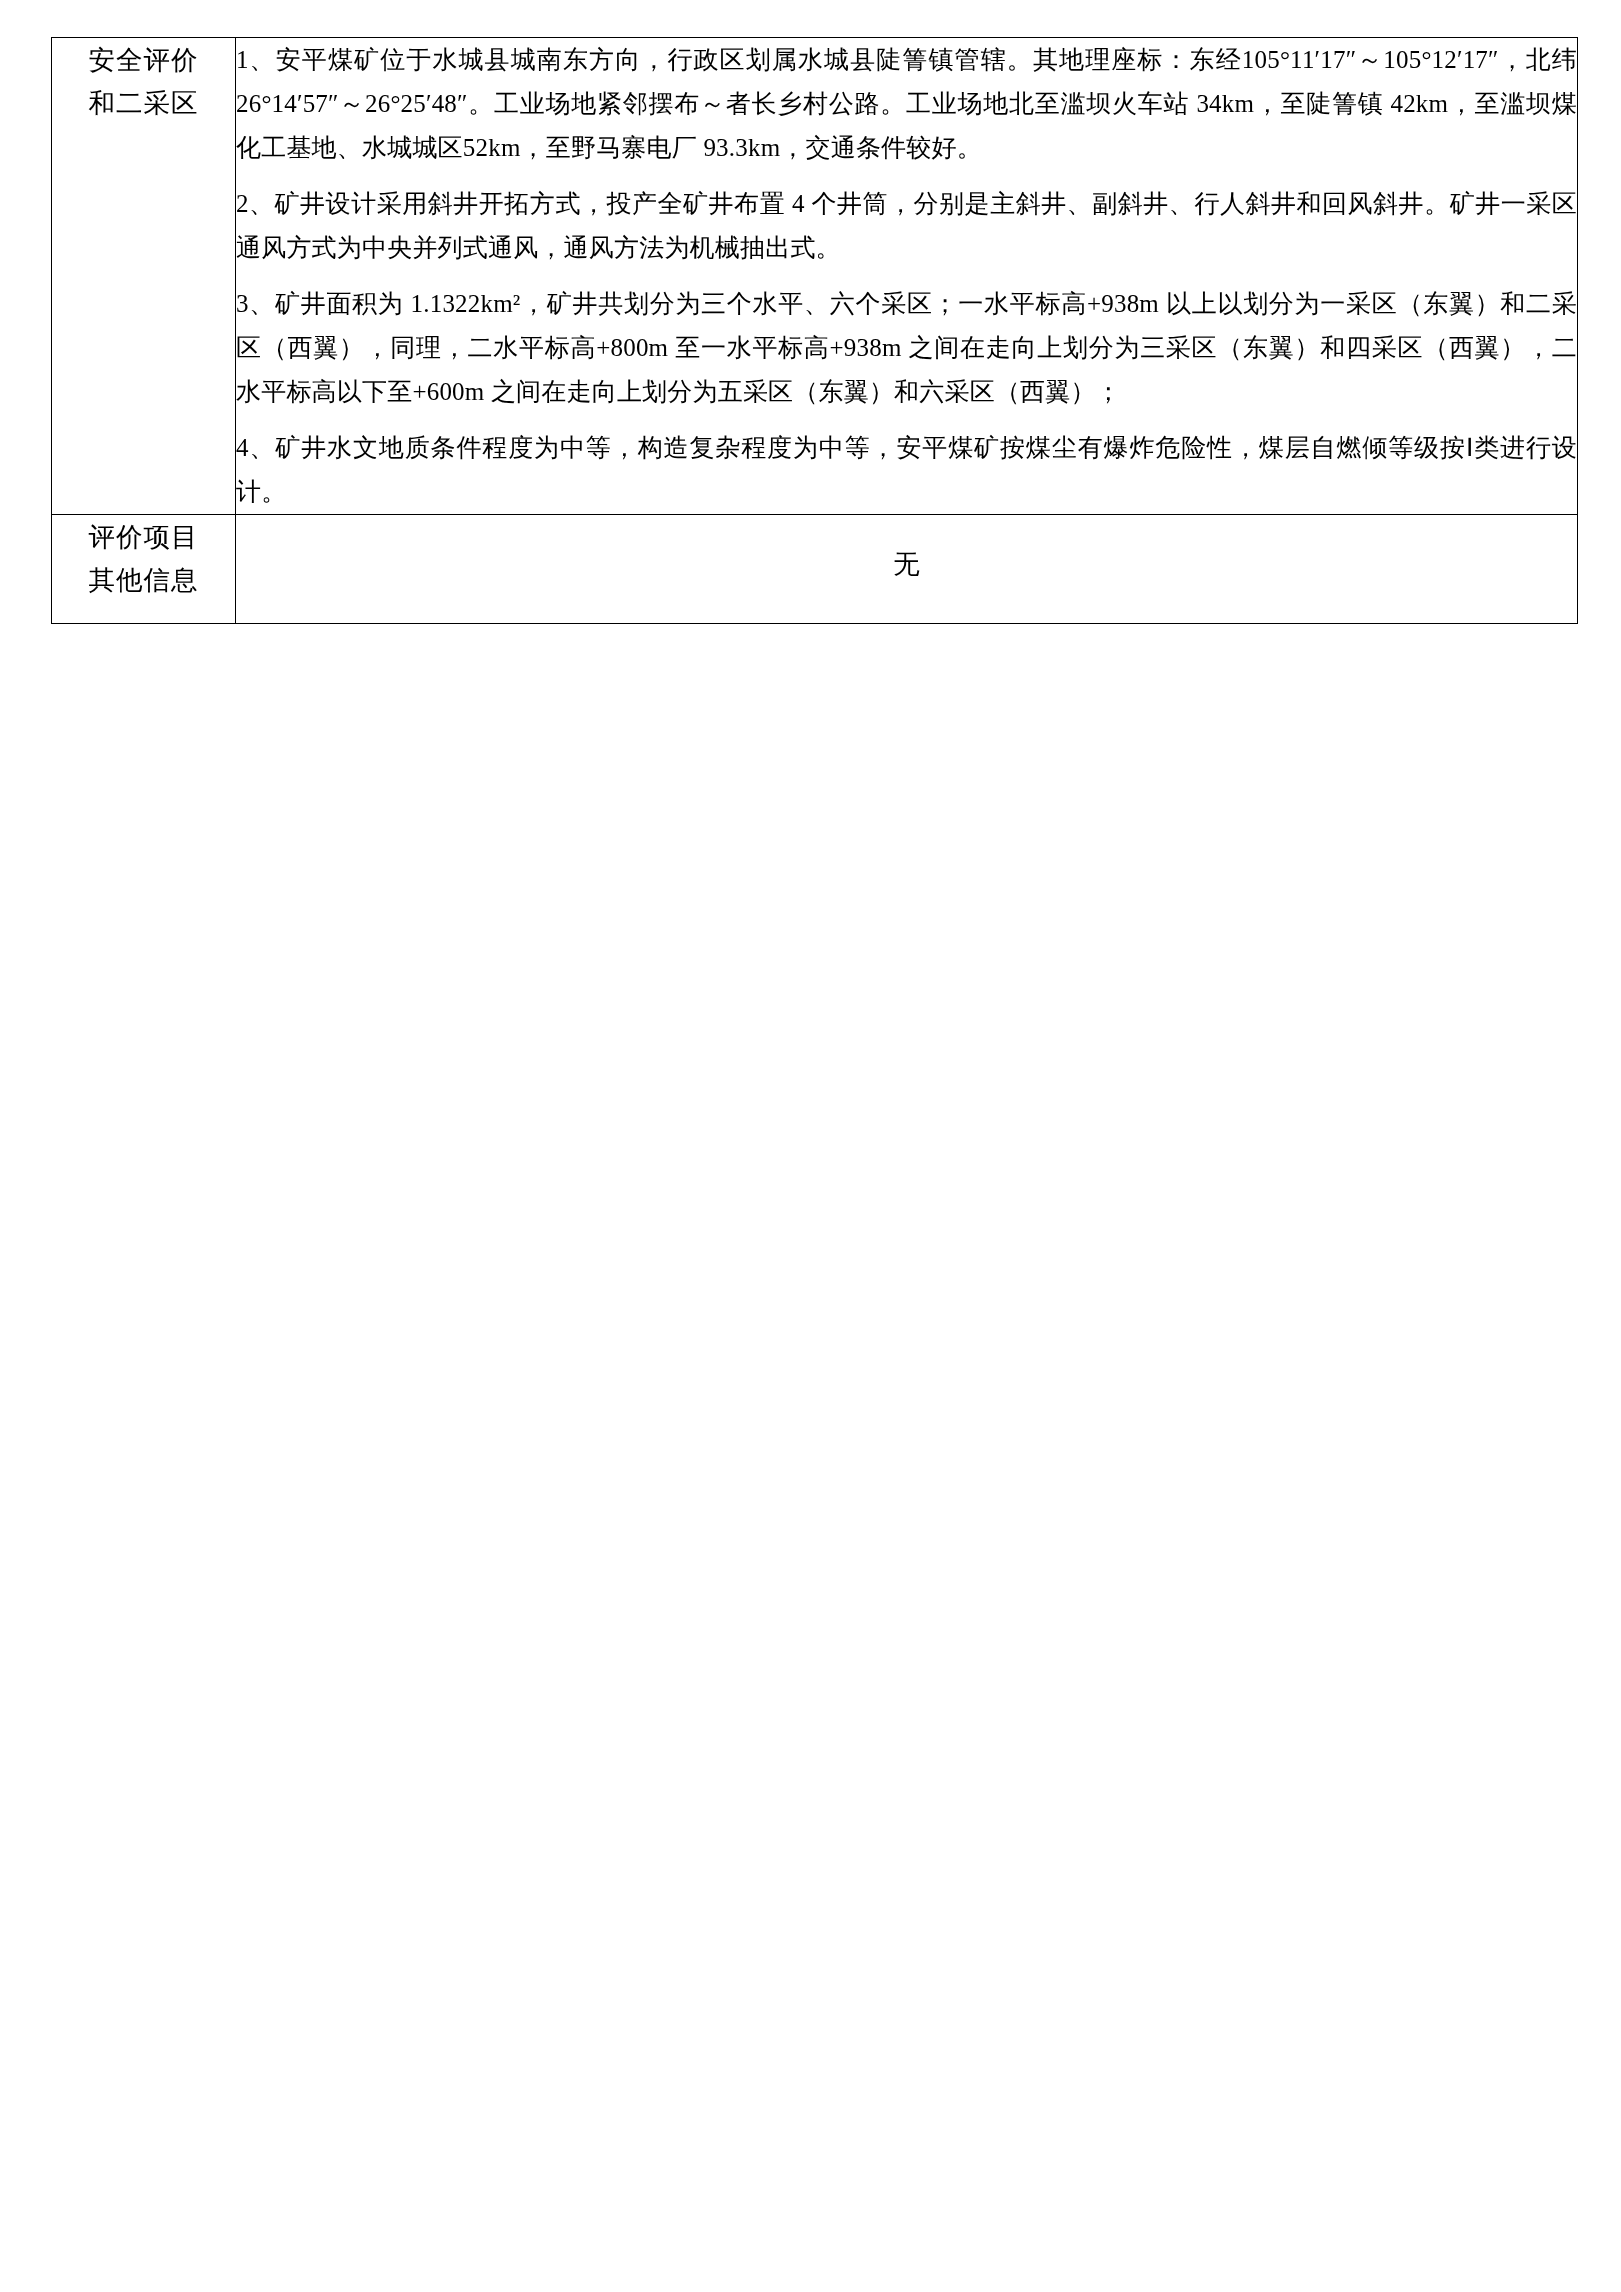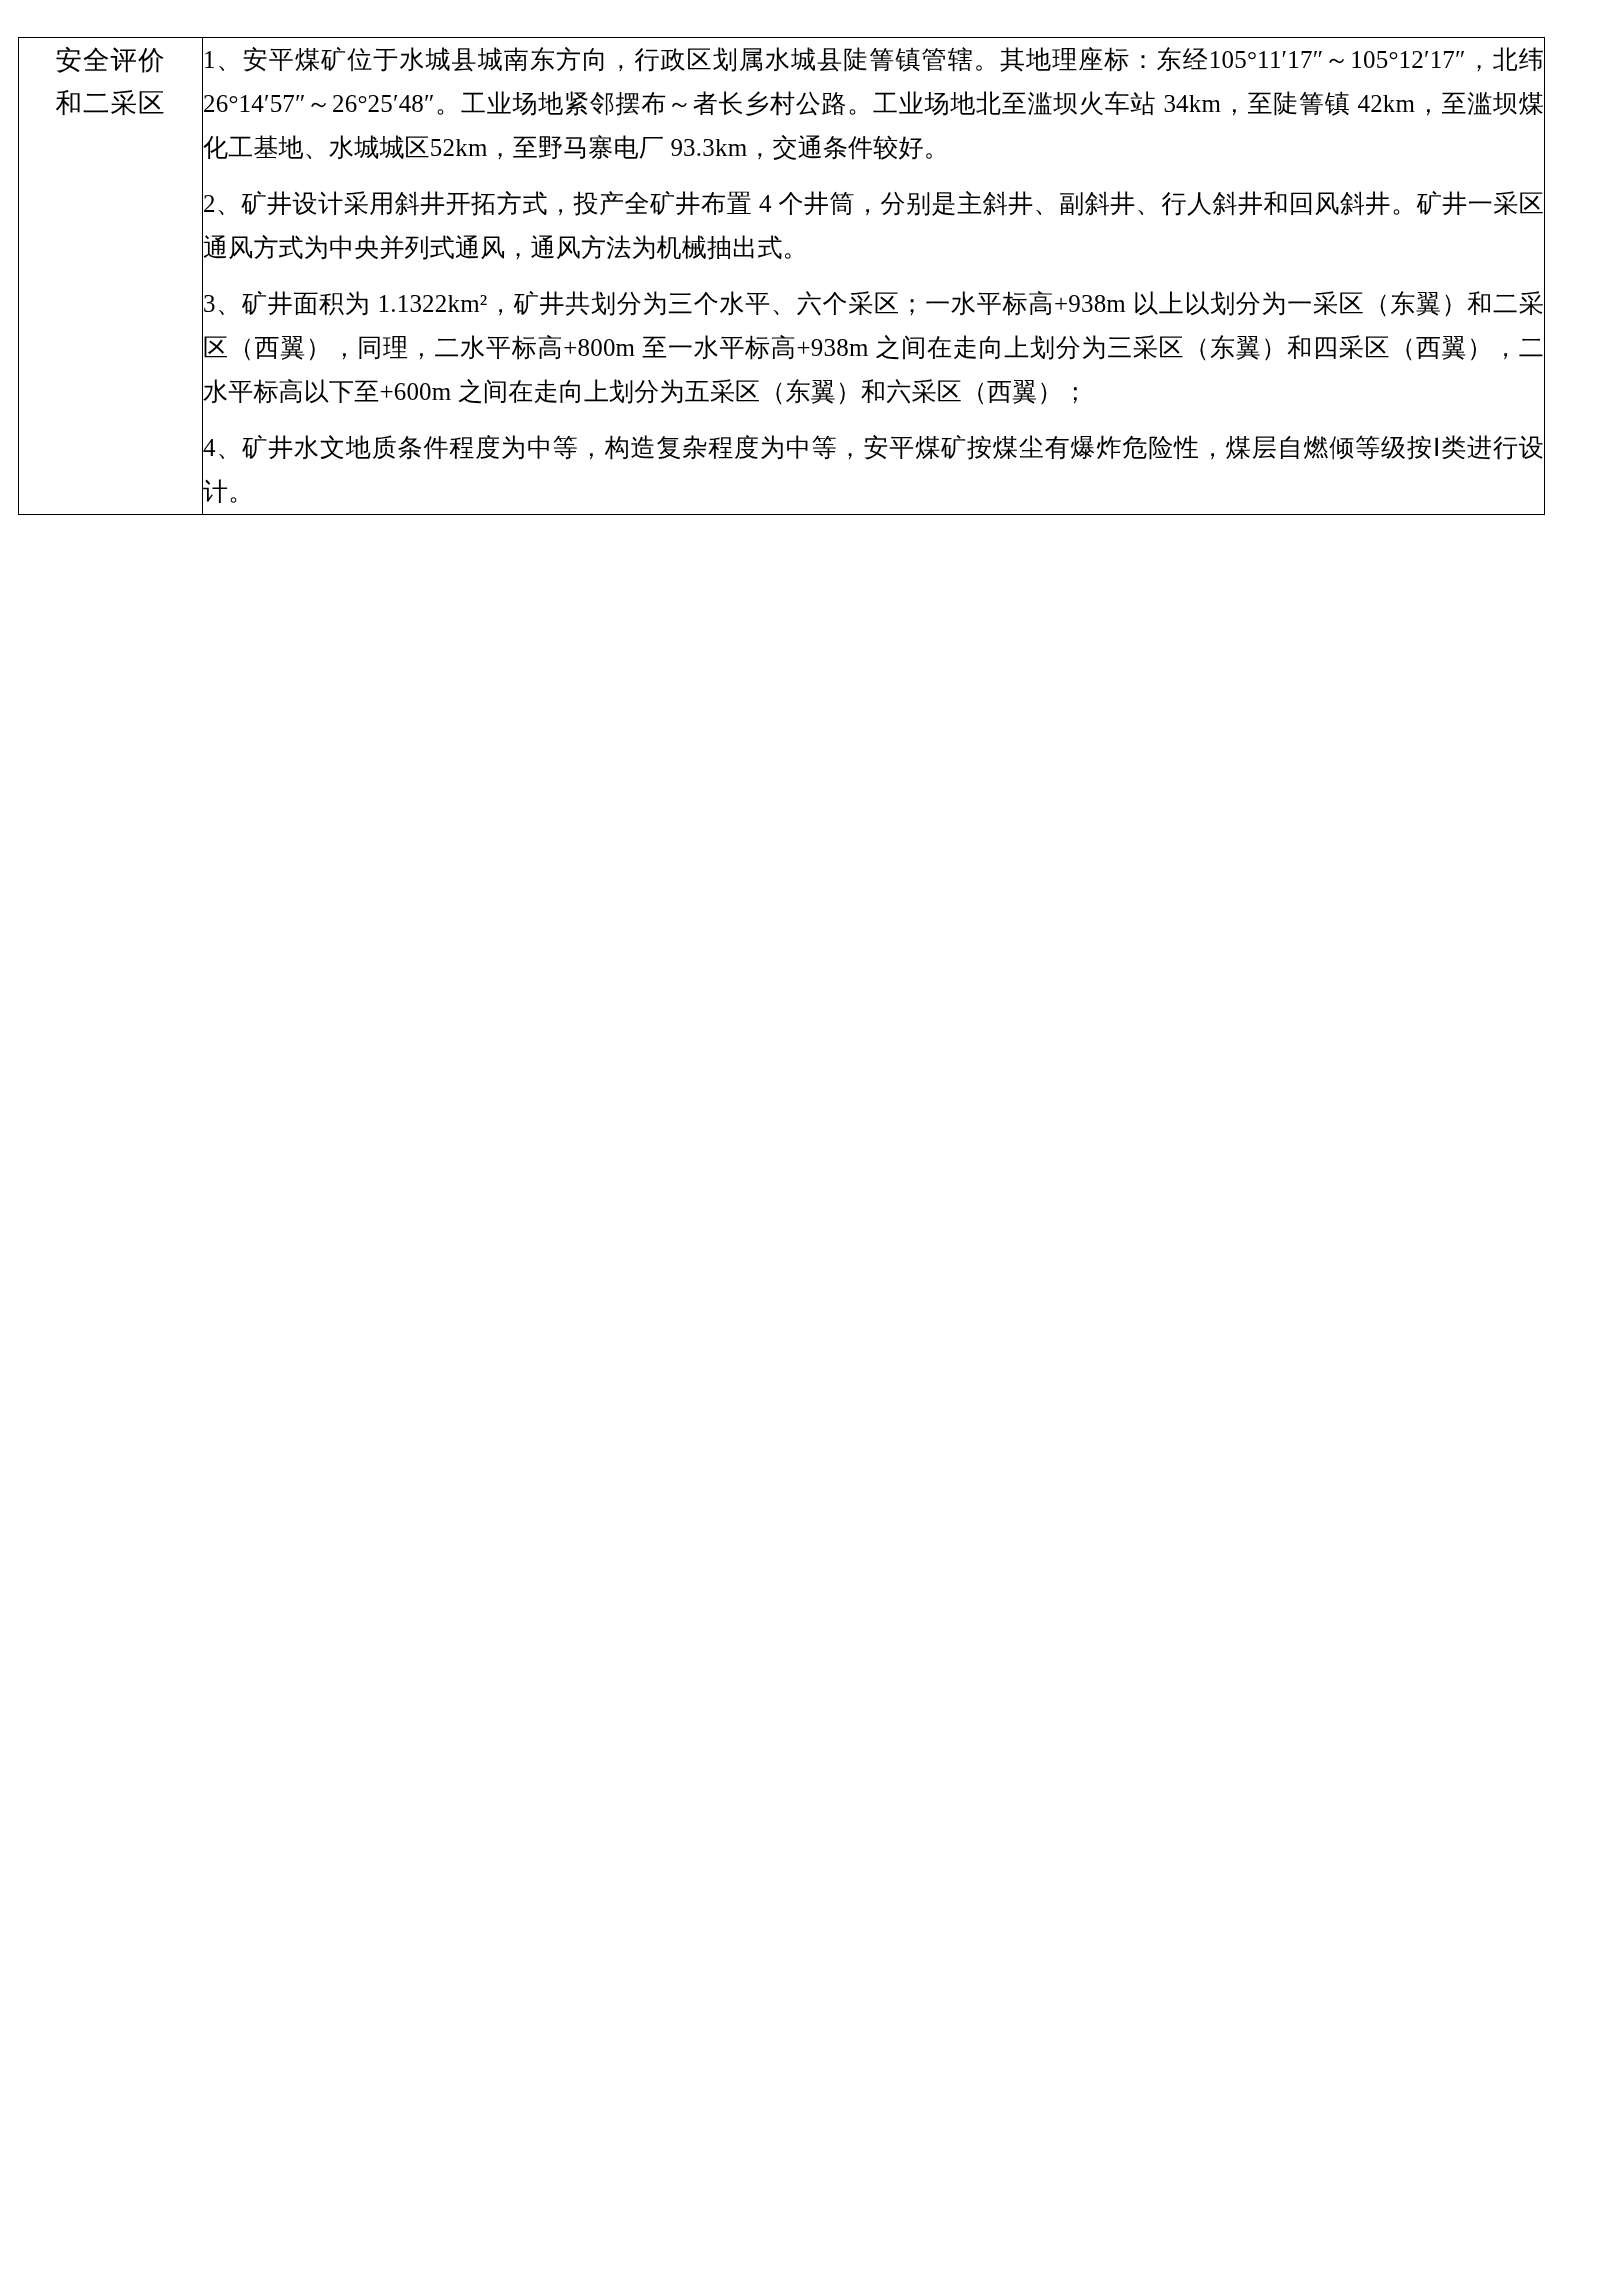--- a/index.html
+++ b/index.html
@@ -11,21 +11,21 @@
     width: 1621px;
     height: 2293px;
     font-family: "DejaVu Serif", "Liberation Serif", serif;
     color: #000000;
   }
   .page {
     position: relative;
     width: 1621px;
     height: 2229px;
     box-sizing: border-box;
-    padding: 37px 51px 0 18px;
+    padding: 37px 51px 0 51px;
   }
   table.doc-table {
     border-collapse: collapse;
     width: 1527px;
     table-layout: fixed;
   }
   table.doc-table td {
     border: 1px solid #000000;
     vertical-align: top;
     padding: 0;
@@ -84,16 +84,25 @@
           <div class="label-text">安全评价</div>
           <div class="label-text">和二采区</div>
         </td>
         <td class="content-cell">
           <p class="para">1、安平煤矿位于水城县城南东方向，行政区划属水城县陡箐镇管辖。其地理座标：东经105°11′17″～105°12′17″，北纬26°14′57″～26°25′48″。工业场地紧邻摆布～者长乡村公路。工业场地北至滥坝火车站 34km，至陡箐镇 42km，至滥坝煤化工基地、水城城区52km，至野马寨电厂 93.3km，交通条件较好。</p>
           <p class="para">2、矿井设计采用斜井开拓方式，投产全矿井布置 4 个井筒，分别是主斜井、副斜井、行人斜井和回风斜井。矿井一采区通风方式为中央并列式通风，通风方法为机械抽出式。</p>
           <p class="para">3、矿井面积为 1.1322km²，矿井共划分为三个水平、六个采区；一水平标高+938m 以上以划分为一采区（东翼）和二采区（西翼），同理，二水平标高+800m 至一水平标高+938m 之间在走向上划分为三采区（东翼）和四采区（西翼），二水平标高以下至+600m 之间在走向上划分为五采区（东翼）和六采区（西翼）；</p>
           <p class="para">4、矿井水文地质条件程度为中等，构造复杂程度为中等，安平煤矿按煤尘有爆炸危险性，煤层自燃倾等级按Ⅰ类进行设计。</p>
         </td>
       </tr>
+      <tr>
+        <td class="label-cell">
+          <div class="label-text">评价项目</div>
+          <div class="label-text">其他信息</div>
+        </td>
+        <td class="other-content">
+          <div class="center-none">无</div>
+        </td>
+      </tr>
     </tbody>
   </table>
 </div>
 
 
 </body></html>

